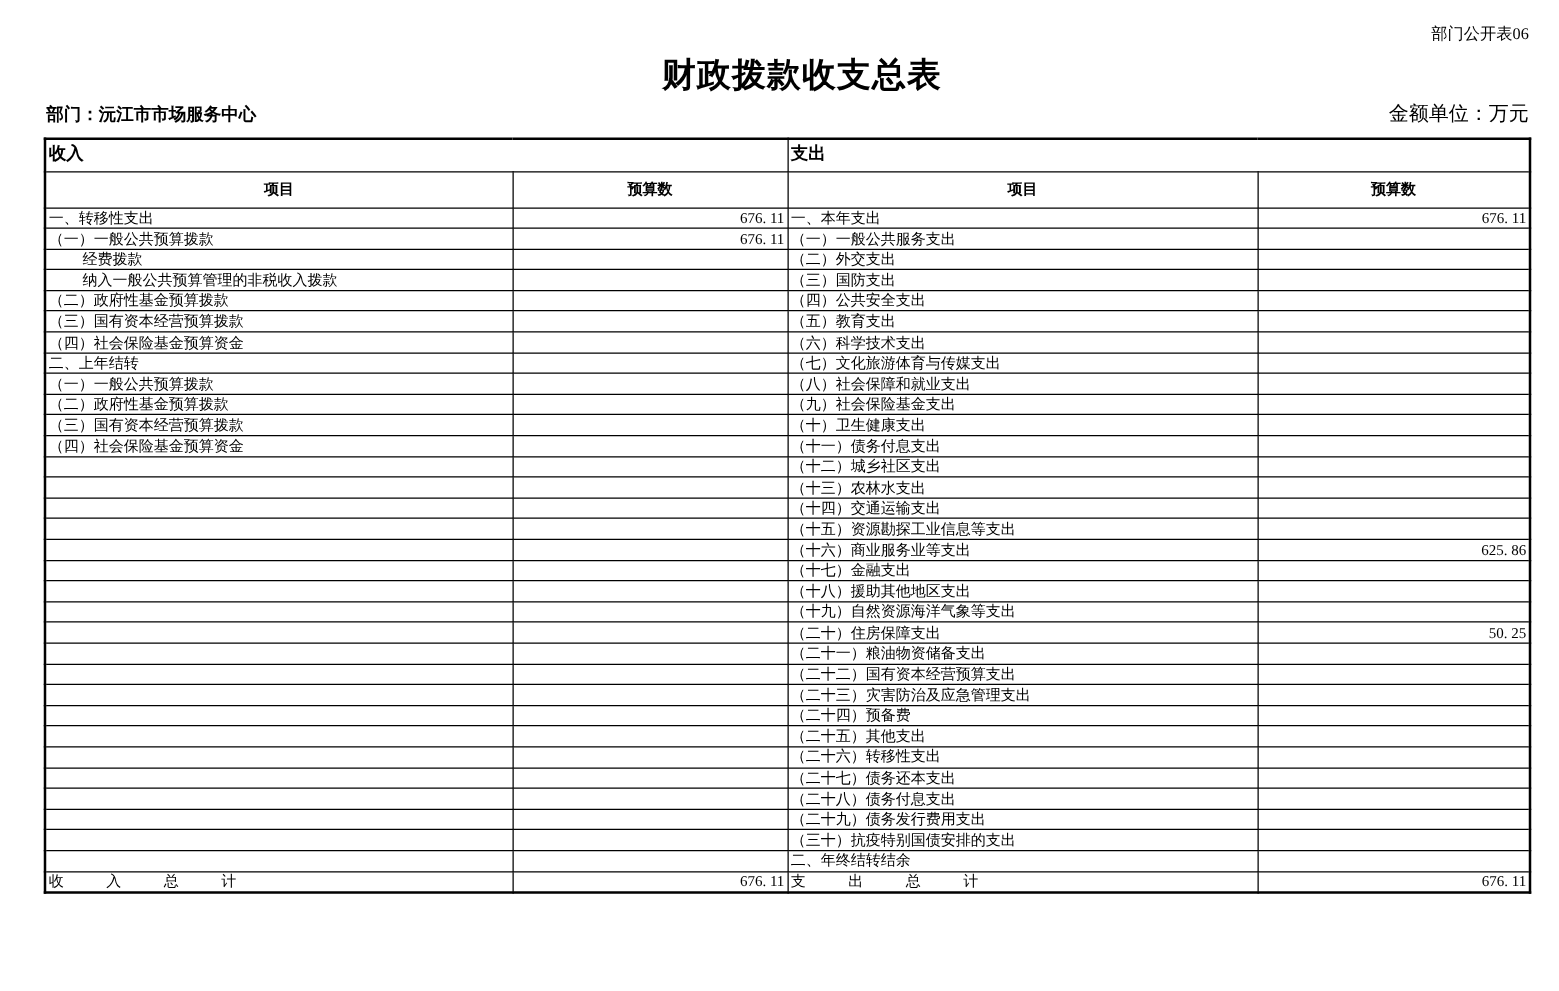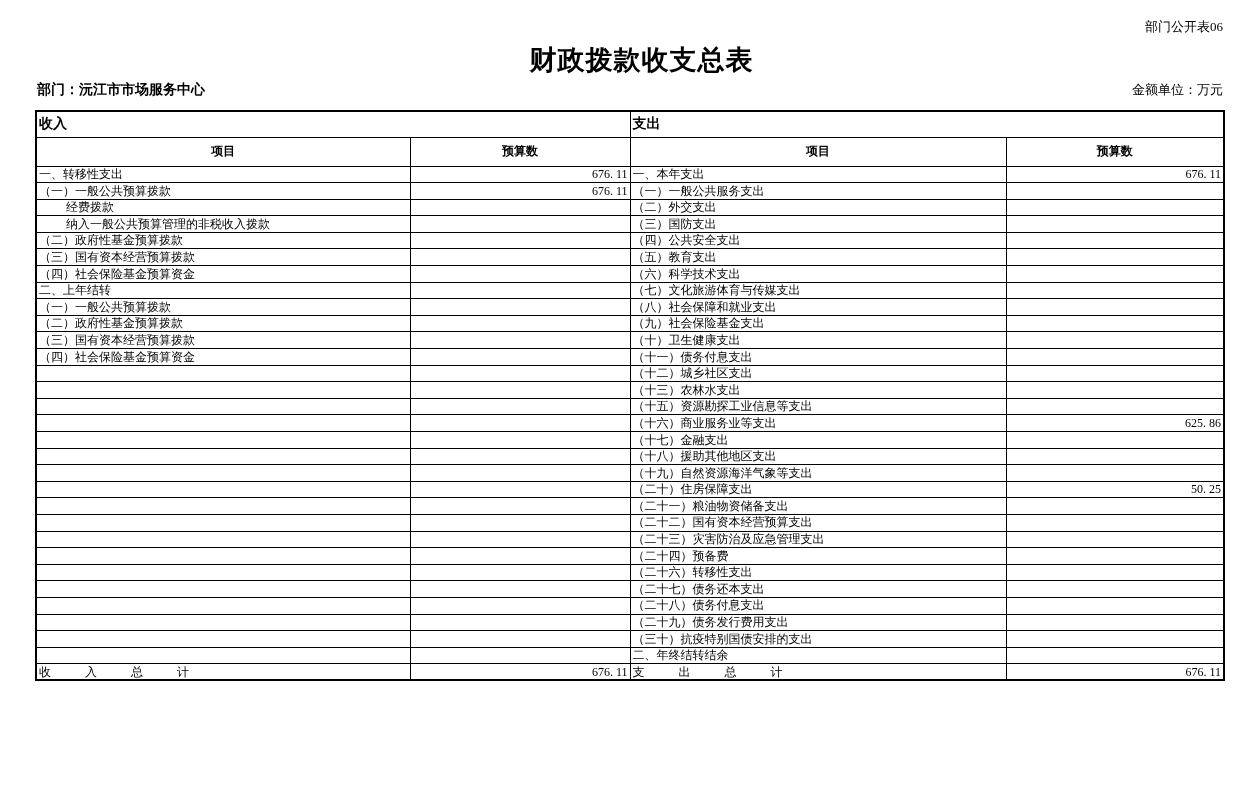--- a/index.html
+++ b/index.html
@@ -34,21 +34,21 @@
   .meta-row {
     position: absolute;
     top: 81px;
     left: 37px;
     width: 1186px;
     display: flex;
     justify-content: space-between;
     align-items: baseline;
   }
   .dept-label { font-size: 14px; font-weight: bold; }
-  .unit-label { font-size: 13px; }
+  .unit-label { font-size: 16px; }
 
   table.budget-table {
     position: absolute;
     top: 110px;
     left: 35px;
     width: 1188px;
     border-collapse: collapse;
     table-layout: fixed;
     border: 2px solid #000;
   }
@@ -195,20 +195,26 @@
         </tr>
         <tr>
           <td class="cell-item"></td>
           <td class="cell-num"></td>
           <td class="cell-item">（十三）农林水支出</td>
           <td class="cell-num"></td>
         </tr>
         <tr>
           <td class="cell-item"></td>
           <td class="cell-num"></td>
+          <td class="cell-item">（十四）交通运输支出</td>
+          <td class="cell-num"></td>
+        </tr>
+        <tr>
+          <td class="cell-item"></td>
+          <td class="cell-num"></td>
           <td class="cell-item">（十五）资源勘探工业信息等支出</td>
           <td class="cell-num"></td>
         </tr>
         <tr>
           <td class="cell-item"></td>
           <td class="cell-num"></td>
           <td class="cell-item">（十六）商业服务业等支出</td>
           <td class="cell-num">625. 86</td>
         </tr>
         <tr>
@@ -255,20 +261,26 @@
         </tr>
         <tr>
           <td class="cell-item"></td>
           <td class="cell-num"></td>
           <td class="cell-item">（二十四）预备费</td>
           <td class="cell-num"></td>
         </tr>
         <tr>
           <td class="cell-item"></td>
           <td class="cell-num"></td>
+          <td class="cell-item">（二十五）其他支出</td>
+          <td class="cell-num"></td>
+        </tr>
+        <tr>
+          <td class="cell-item"></td>
+          <td class="cell-num"></td>
           <td class="cell-item">（二十六）转移性支出</td>
           <td class="cell-num"></td>
         </tr>
         <tr>
           <td class="cell-item"></td>
           <td class="cell-num"></td>
           <td class="cell-item">（二十七）债务还本支出</td>
           <td class="cell-num"></td>
         </tr>
         <tr>

